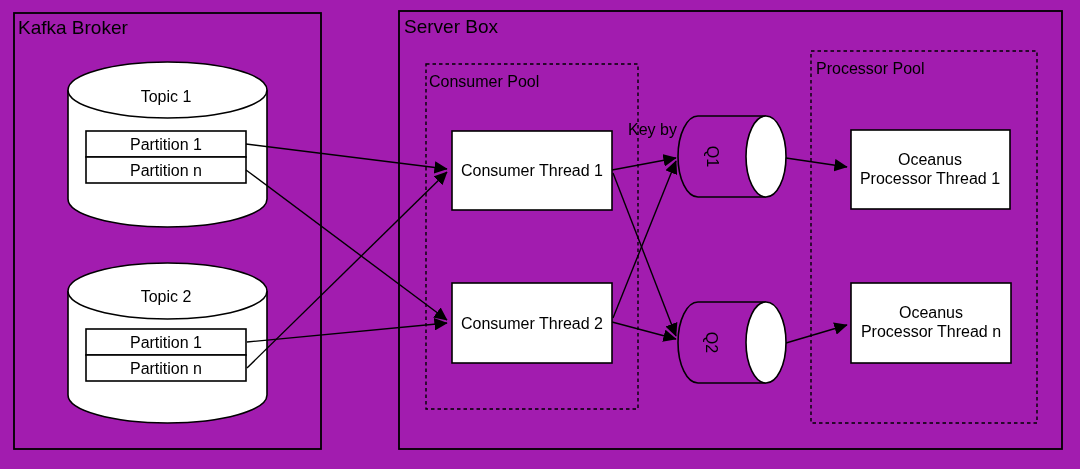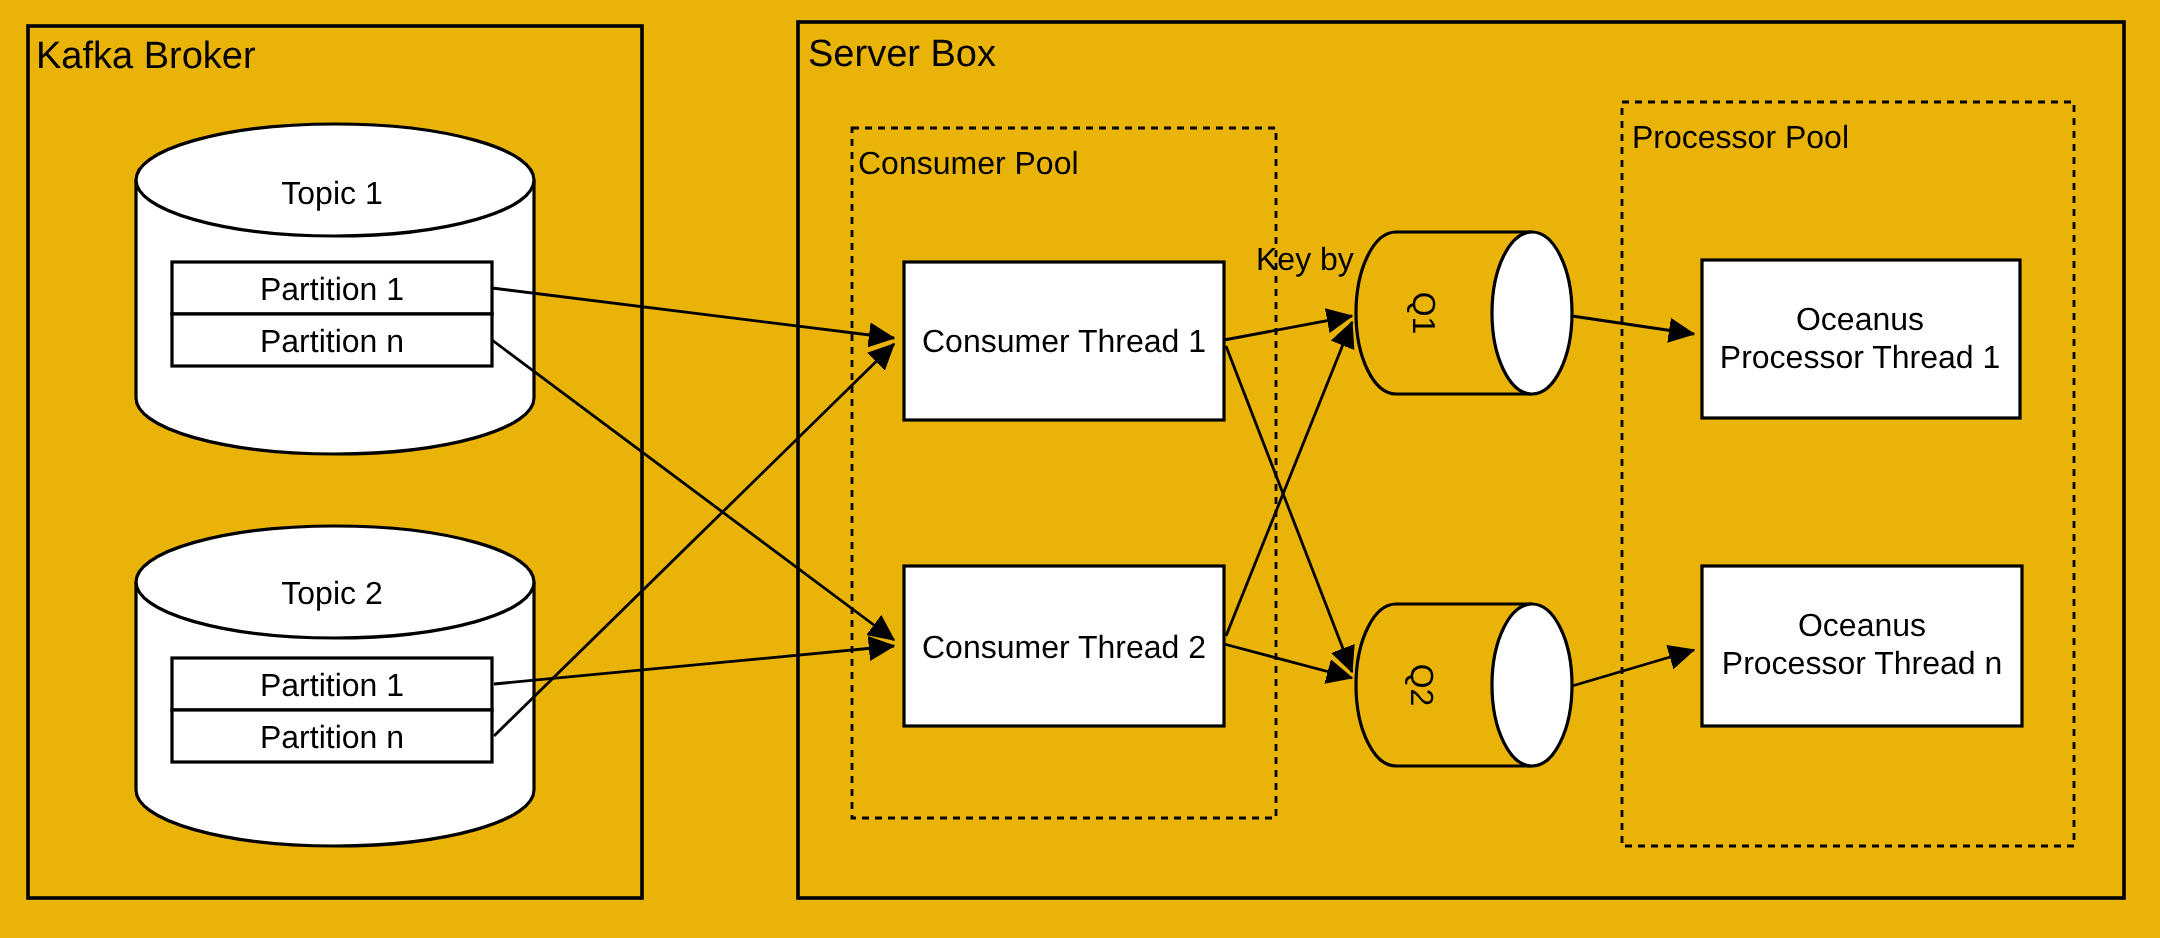--- a/index.html
+++ b/index.html
@@ -4,21 +4,21 @@
 <style>
   html, body {
     margin: 0;
     padding: 0;
     background: #ffffff;
   }
   .stage {
     position: relative;
     width: 1080px;
     height: 469px;
-    background: #eab308;
+    background: #a21caf;
     font-family: "Liberation Sans", sans-serif;
   }
   svg { display: block; }
   .shape {
     fill: #ffffff;
     stroke: #000000;
     stroke-width: 1.6;
   }
   .shape-thick {
     fill: none;

